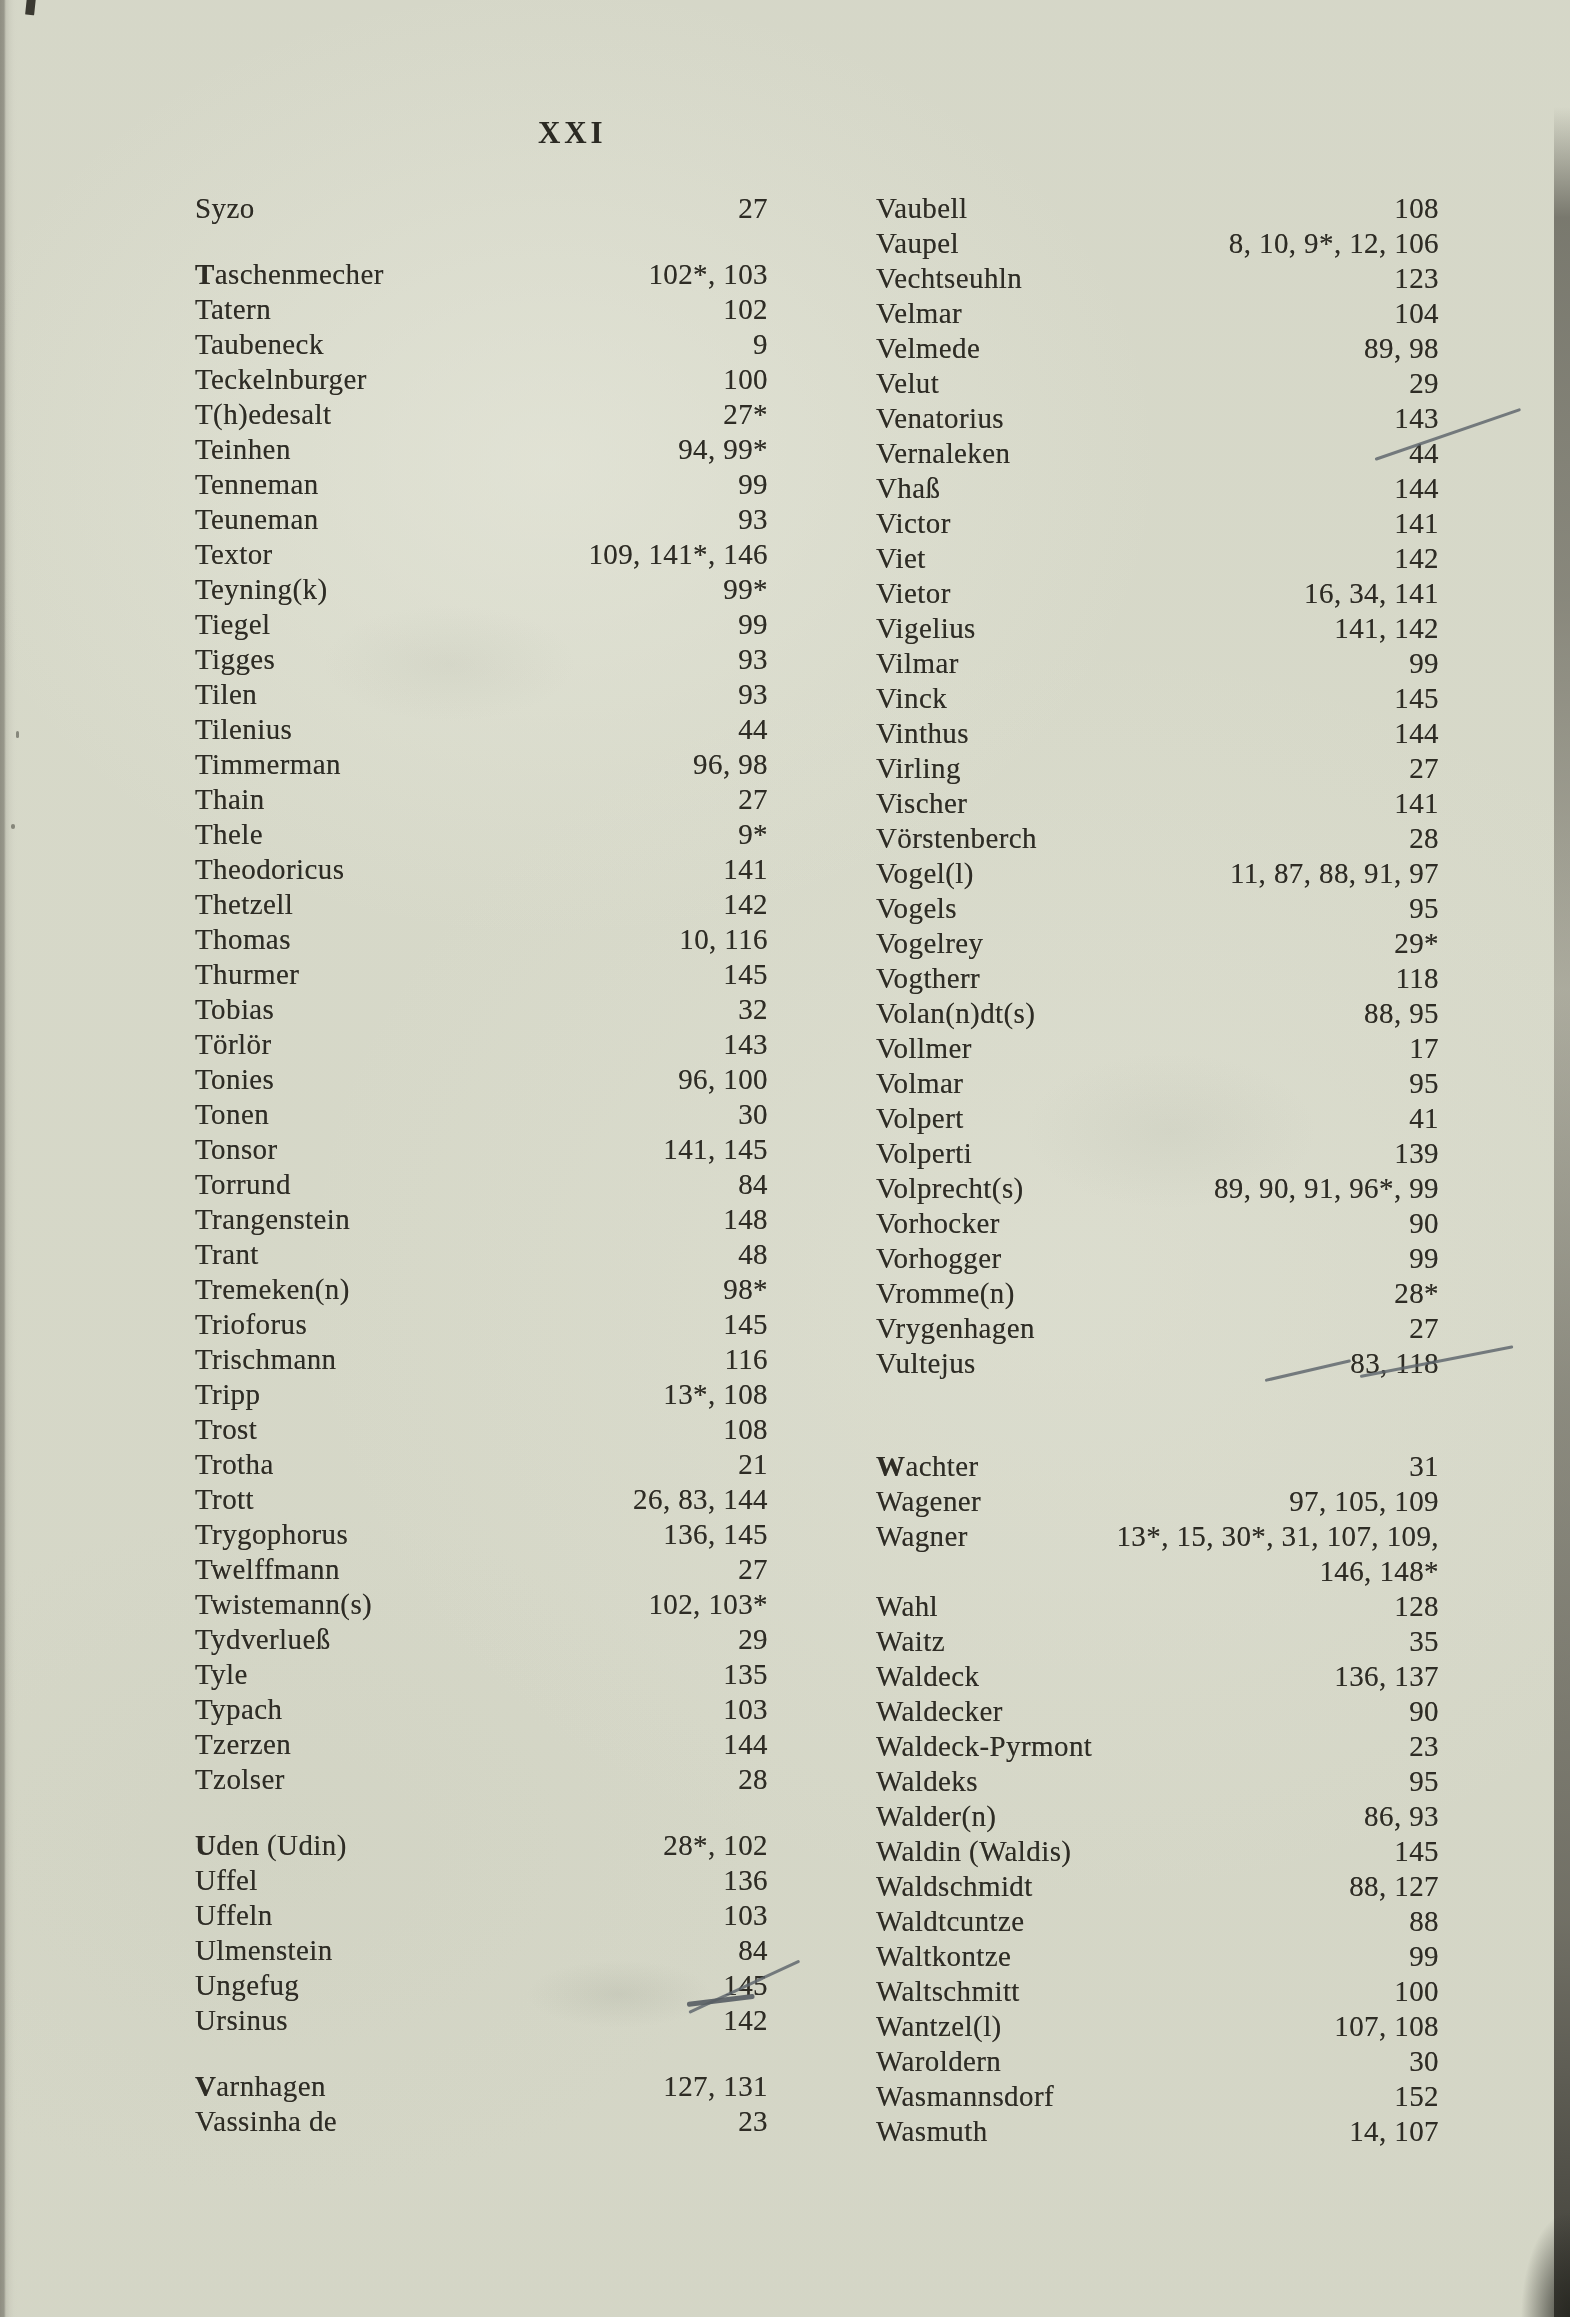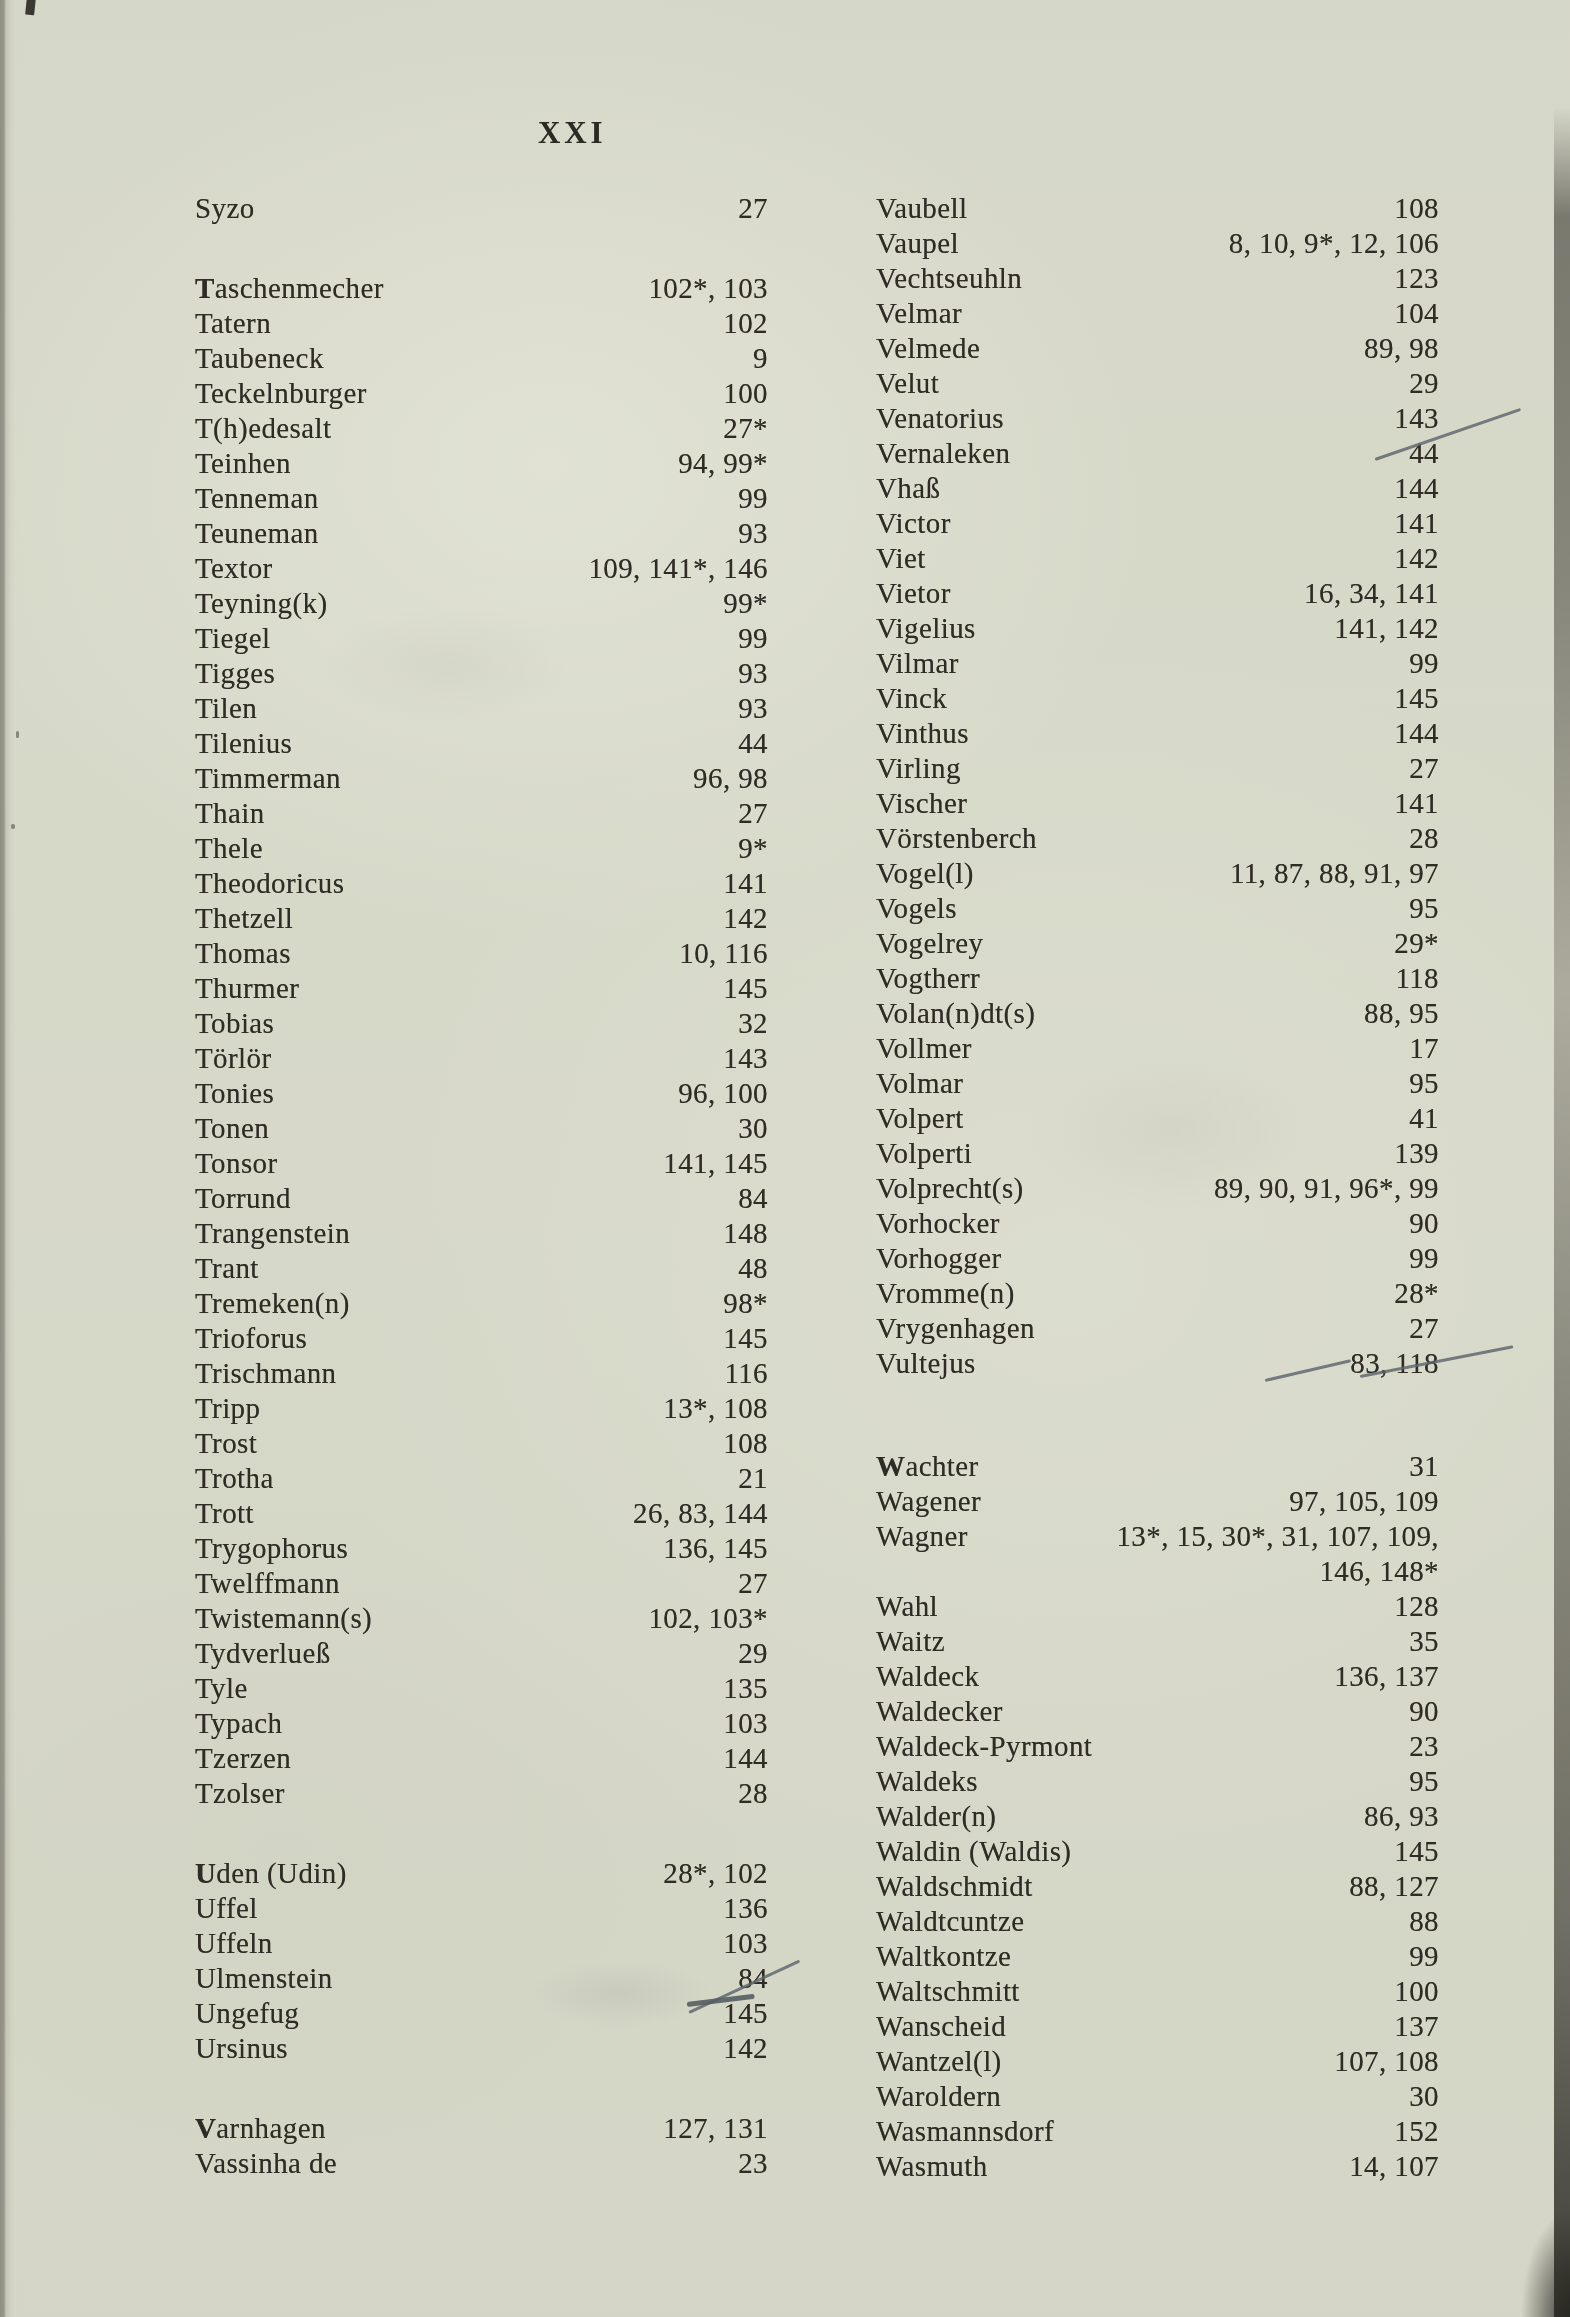--- a/index.html
+++ b/index.html
@@ -53,21 +53,21 @@
 
   .pagenum{
     position:absolute;left:538px;top:115px;
     font-size:31px;font-weight:700;letter-spacing:3.9px;
     color:#2b2a23;
   }
 
   .col{position:absolute;}
   .col-left{left:195px;top:191px;width:573px;}
   .col-right{left:876px;top:191px;width:563px;}
-  .col-left .group + .group{margin-top:45px;}
+  .col-left .group + .group{margin-top:31px;}
   .col-right .group + .group{margin-top:68px;}
 
   .row{
     display:flex;justify-content:space-between;align-items:baseline;
     height:35px;line-height:35px;
     font-size:29px;letter-spacing:0.4px;
     text-shadow:0 0 0.6px rgba(46,44,37,0.55);
     white-space:nowrap;
   }
   .ename{text-align:left;}
@@ -518,24 +518,20 @@
       </div>
       <div class="row">
         <span class="ename">Waltkontze</span>
         <span class="epages">99</span>
       </div>
       <div class="row">
         <span class="ename">Waltschmitt</span>
         <span class="epages">100</span>
       </div>
       <div class="row">
-        <span class="ename">Wanscheid</span>
-        <span class="epages">137</span>
-      </div>
-      <div class="row">
         <span class="ename">Wantzel(l)</span>
         <span class="epages">107, 108</span>
       </div>
       <div class="row">
         <span class="ename">Waroldern</span>
         <span class="epages">30</span>
       </div>
       <div class="row">
         <span class="ename">Wasmannsdorf</span>
         <span class="epages">152</span>

